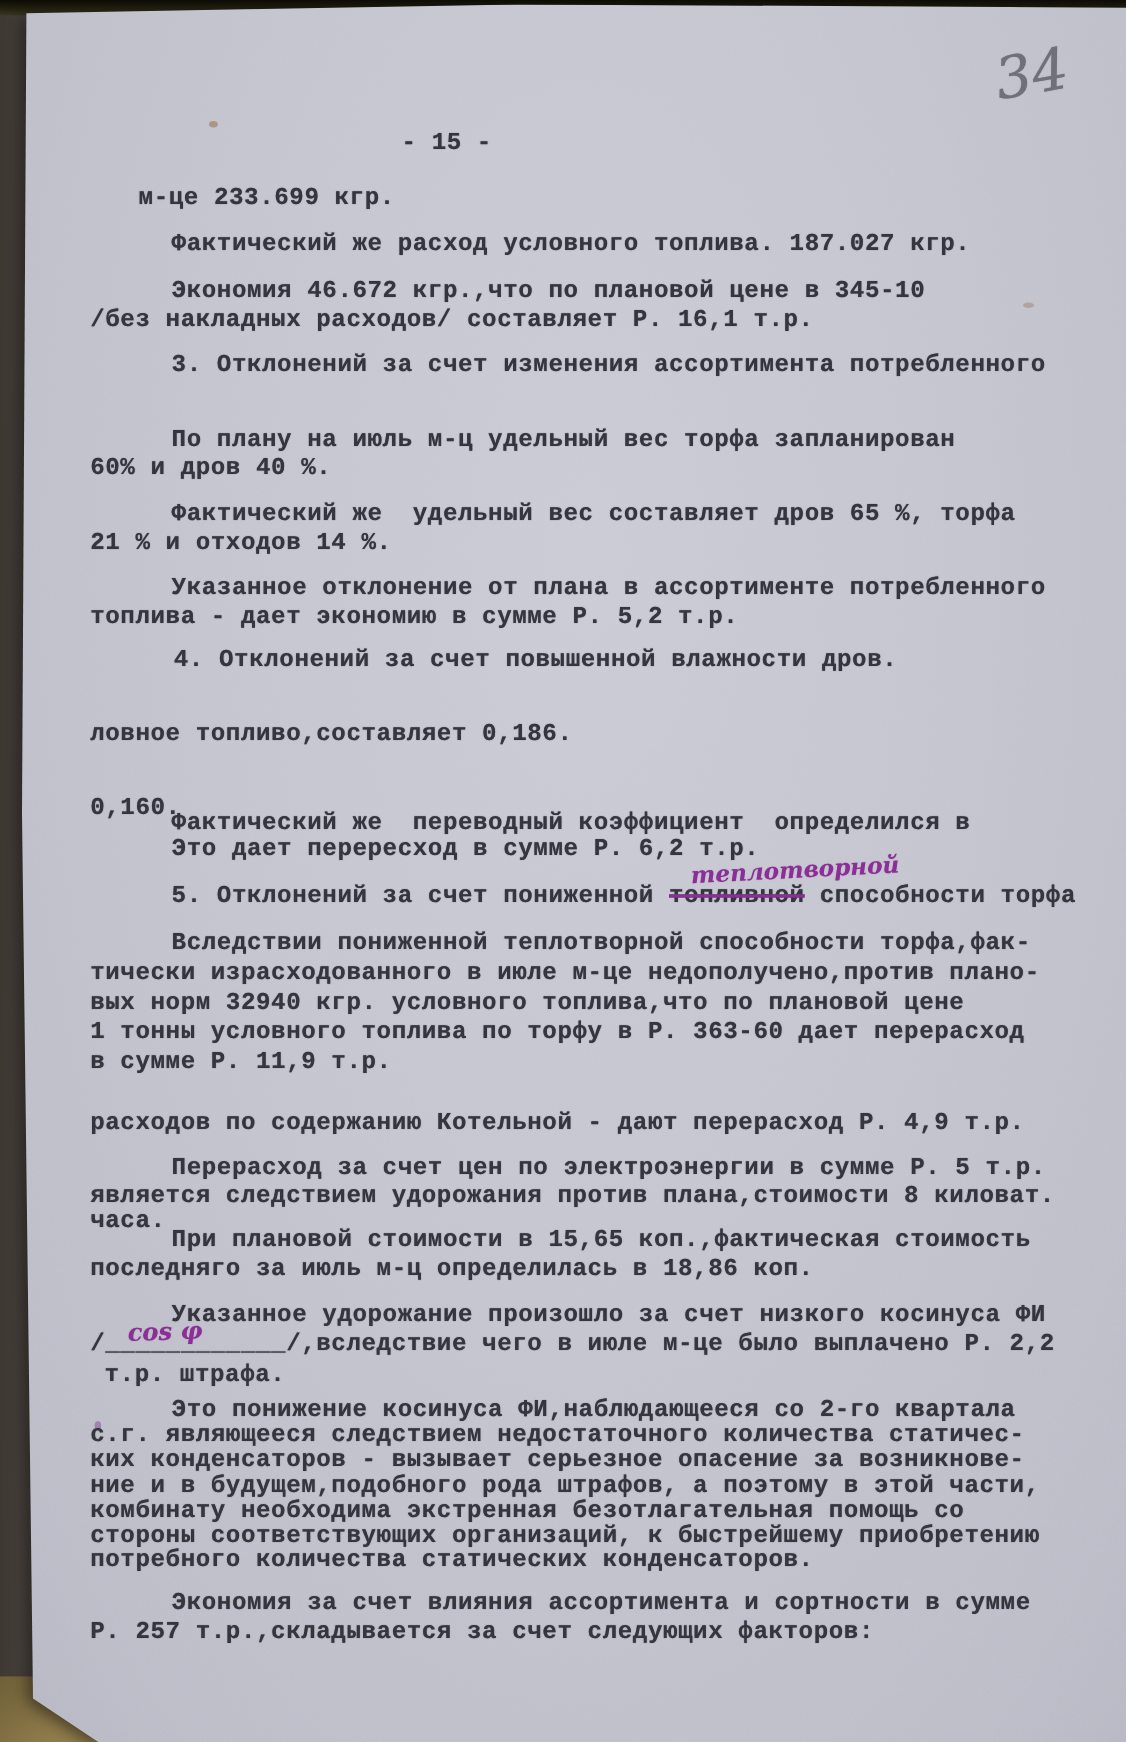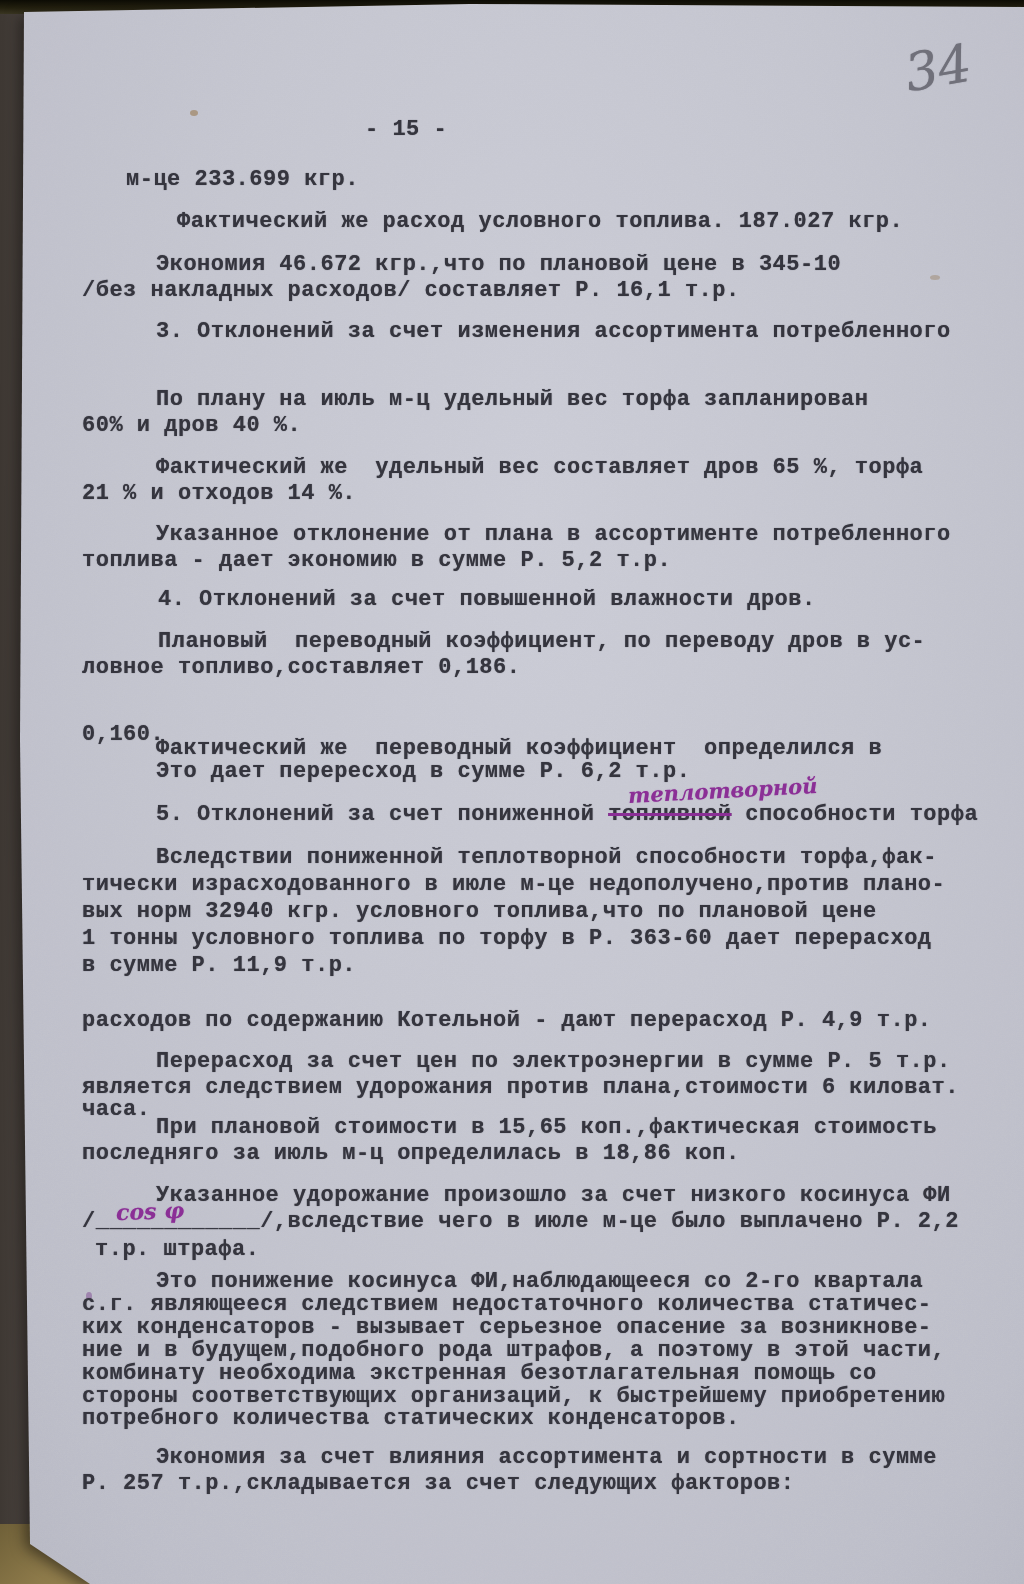--- a/index.html
+++ b/index.html
@@ -77,49 +77,48 @@
 
   <div class="stain" style="left:190px;top:110px;width:8px;height:6px;background:rgba(150,115,70,.55)"></div>
   <div class="stain" style="left:930px;top:275px;width:10px;height:5px;background:rgba(140,110,70,.35)"></div>
   <div class="stain" style="left:86px;top:1292px;width:6px;height:8px;background:rgba(120,60,140,.45)"></div>
 
   <div class="hand folio" style="left:905px;top:38px;">34</div>
 
   <div class="ln" style="left:365px;top:117px;">- 15 -</div>
 
   <div class="ln" style="left:82px;top:167px;margin-left:44px;">м-це 233.699 кгр.</div>
-  <div class="ln" style="left:156px;top:209px;margin-left:21px;">Фактический же расход условного топлива. 187.027 кгр.</div>
+  <div class="ln" style="left:156px;top:209px;">Фактический же расход условного топлива. 187.027 кгр.</div>
   <div class="ln" style="left:156px;top:252px;">Экономия 46.672 кгр.,что по плановой цене в 345-10</div>
   <div class="ln" style="left:82px;top:278px;">/без накладных расходов/ составляет Р. 16,1 т.р.</div>
   <div class="ln" style="left:156px;top:319px;">3. Отклонений за счет изменения ассортимента потребленного</div>
   <div class="ln" style="left:156px;top:387px;">По плану на июль м-ц удельный вес торфа запланирован</div>
   <div class="ln" style="left:82px;top:413px;">60% и дров 40 %.</div>
   <div class="ln" style="left:156px;top:455px;">Фактический же  удельный вес составляет дров 65 %, торфа</div>
   <div class="ln" style="left:82px;top:481px;">21 % и отходов 14 %.</div>
   <div class="ln" style="left:156px;top:522px;">Указанное отклонение от плана в ассортименте потребленного</div>
   <div class="ln" style="left:82px;top:548px;">топлива - дает экономию в сумме Р. 5,2 т.р.</div>
   <div class="ln" style="left:158px;top:587px;">4. Отклонений за счет повышенной влажности дров.</div>
-  <div class="ln" style="left:158px;top:629px;">Плановый  переводный коэффициент, по переводу дров в ус-</div>
   <div class="ln" style="left:82px;top:655px;">ловное топливо,составляет 0,186.</div>
   <div class="ln" style="left:156px;top:696px;margin-top:40px;">Фактический же  переводный коэффициент  определился в</div>
   <div class="ln" style="left:82px;top:722px;">0,160.</div>
   <div class="ln" style="left:156px;top:759px;">Это дает перересход в сумме Р. 6,2 т.р.</div>
 
   <div class="hand ink" style="left:628px;top:778px;">теплотворной</div>
 
   <div class="ln" style="left:156px;top:802px;"><span>5. Отклонений за счет пониженной </span><span class="struck">топливной</span><span> способности торфа</span></div>
 
   <div class="ln" style="left:156px;top:845px;">Вследствии пониженной теплотворной способности торфа,фак-</div>
   <div class="ln" style="left:82px;top:872px;">тически израсходованного в июле м-це недополучено,против плано-</div>
   <div class="ln" style="left:82px;top:899px;">вых норм 32940 кгр. условного топлива,что по плановой цене</div>
   <div class="ln" style="left:82px;top:926px;">1 тонны условного топлива по торфу в Р. 363-60 дает перерасход</div>
   <div class="ln" style="left:82px;top:953px;">в сумме Р. 11,9 т.р.</div>
   <div class="ln" style="left:82px;top:1008px;">расходов по содержанию Котельной - дают перерасход Р. 4,9 т.р.</div>
   <div class="ln" style="left:156px;top:1049px;">Перерасход за счет цен по электроэнергии в сумме Р. 5 т.р.</div>
-  <div class="ln" style="left:82px;top:1075px;">является следствием удорожания против плана,стоимости 6 киловат.</div>
+  <div class="ln" style="left:82px;top:1075px;">является следствием удорожания против плана,стоимости 8 киловат.</div>
   <div class="ln" style="left:82px;top:1097px;">часа.</div>
   <div class="ln" style="left:156px;top:1115px;">При плановой стоимости в 15,65 коп.,фактическая стоимость</div>
   <div class="ln" style="left:82px;top:1141px;">последняго за июль м-ц определилась в 18,86 коп.</div>
   <div class="ln" style="left:156px;top:1183px;">Указанное удорожание произошло за счет низкого косинуса ФИ</div>
   <div class="ln" style="left:82px;top:1209px;">/____________/,вследствие чего в июле м-це было выплачено Р. 2,2</div>
 
   <div class="hand ink-small" style="left:116px;top:1198px;">cos φ</div>
 
   <div class="ln" style="left:82px;top:1237px;margin-left:13px;">т.р. штрафа.</div>
   <div class="ln" style="left:156px;top:1269px;">Это понижение косинуса ФИ,наблюдающееся со 2-го квартала</div>

